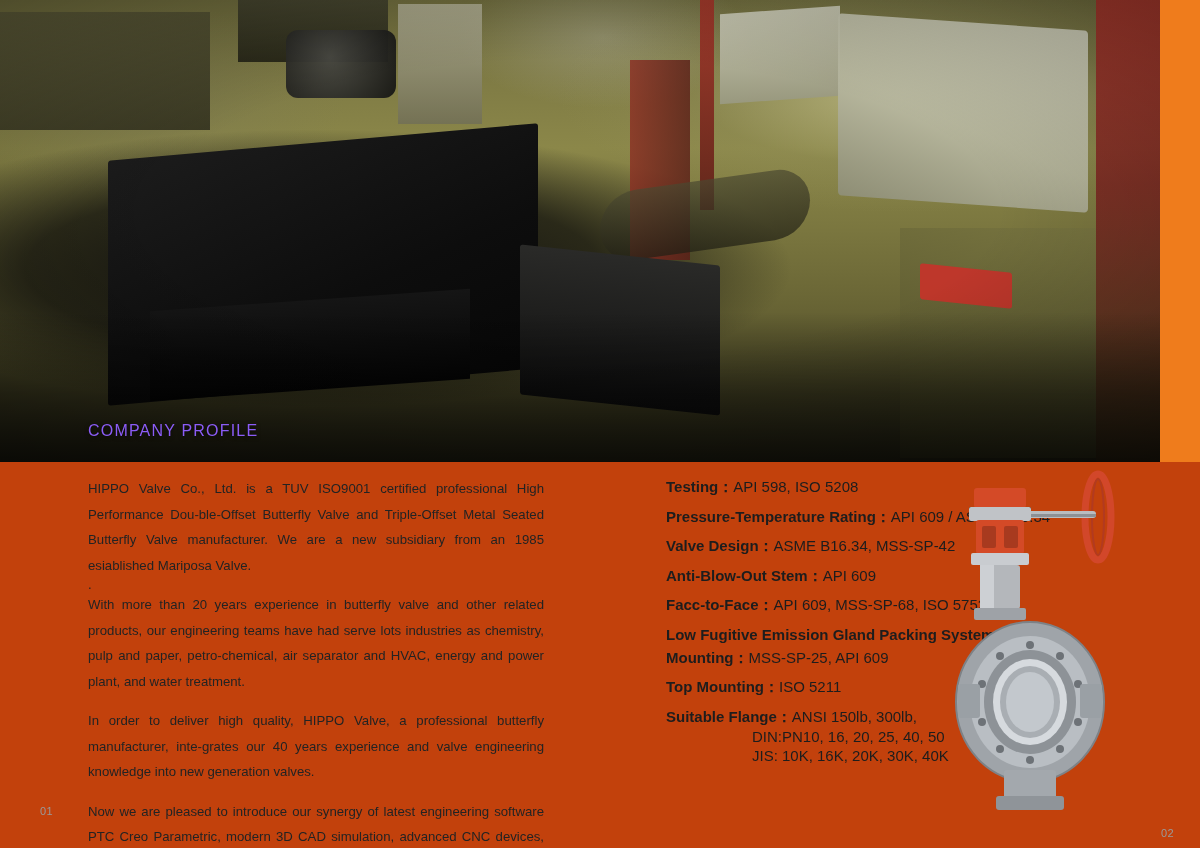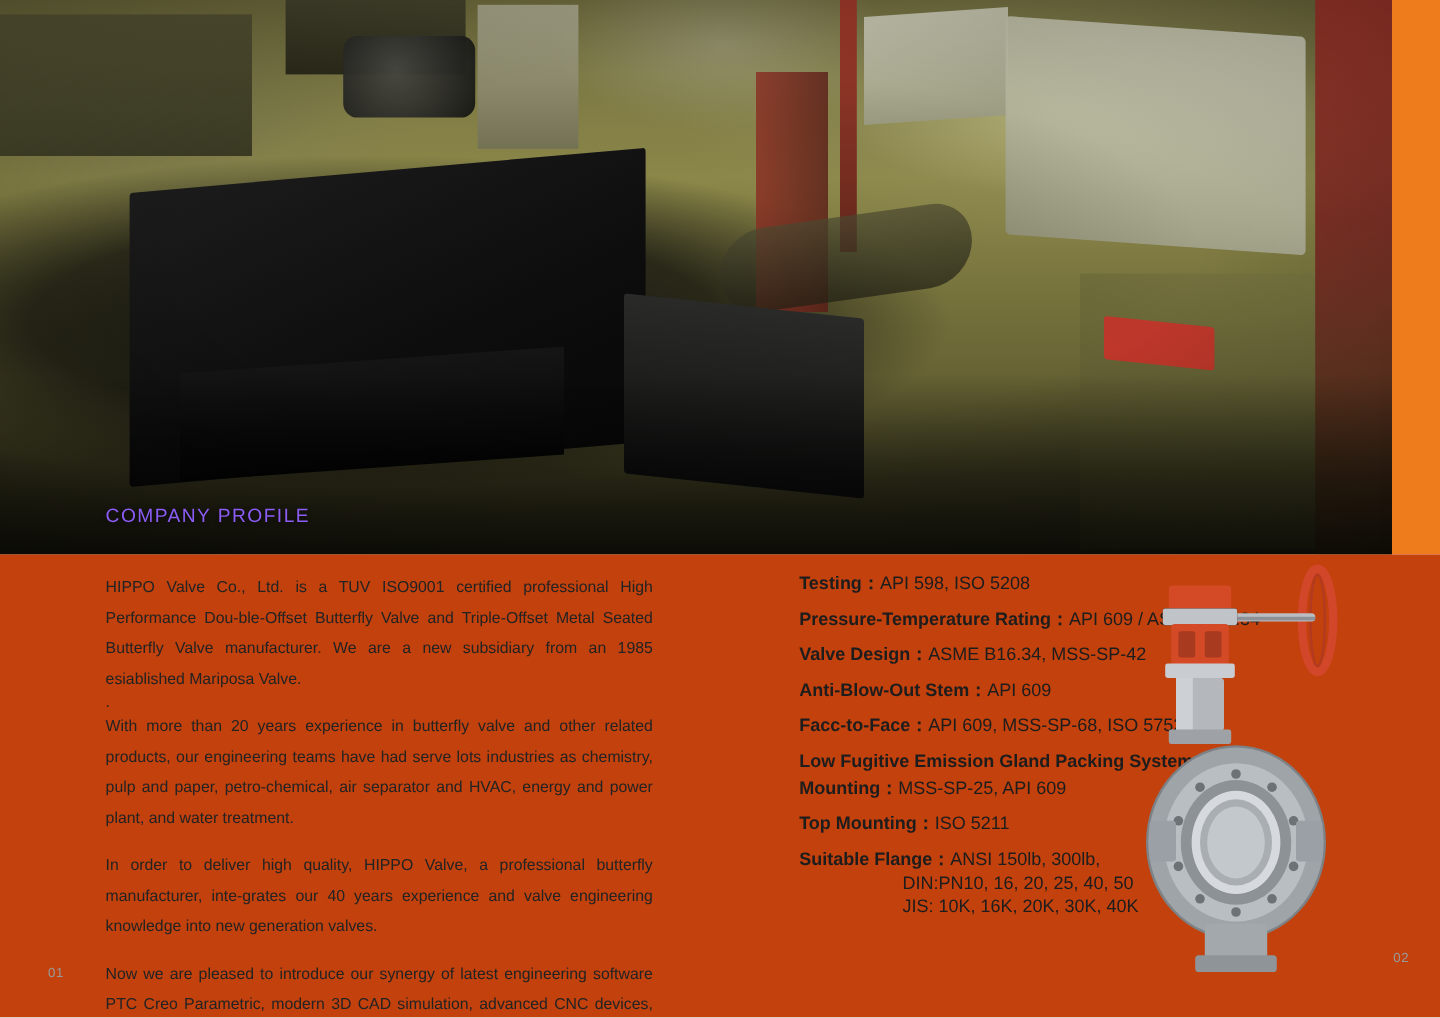--- a/index.html
+++ b/index.html
@@ -130,21 +130,21 @@
   }
 
   
   .pg {
     position: absolute;
     font-size: 11px;
     color: #9a9a9a;
     letter-spacing: .5px;
   }
   #pg-left { left: 40px; top: 793px; margin-top: 12px; }
-  #pg-right { left: 1139px; top: 793px; padding-left: 22px; }
+  #pg-right { left: 1139px; top: 827px; padding-left: 22px; }
 </style>
 </head>
 <body>
 
 <div id="page">
 
   <div class="hero">
     <div class="hero-photo"></div>
     <div class="blk b5"></div>
     <div class="blk b6"></div>

